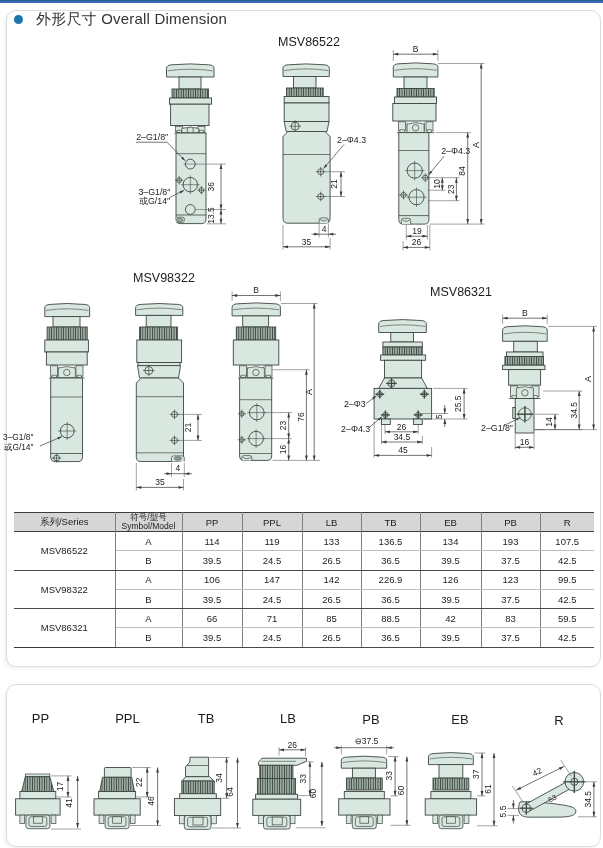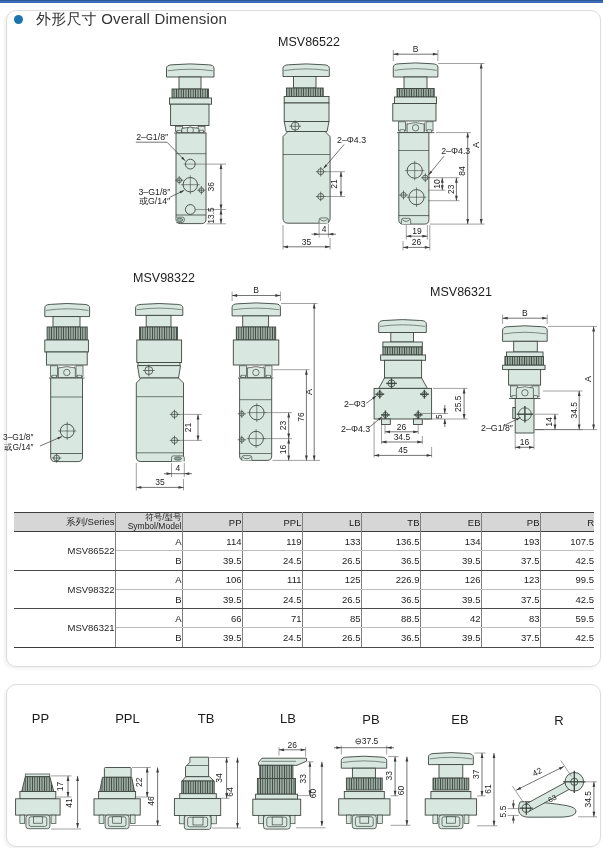--- a/index.html
+++ b/index.html
@@ -1,20 +1,20 @@
 <!DOCTYPE html>
 <html><head><meta charset="utf-8">
 <style>
 html,body{margin:0;padding:0;width:603px;height:848px;background:#fff;overflow:hidden;
  font-family:"Liberation Sans",sans-serif;}
 .card{position:absolute;background:#fff;border:1px solid #dcdcdc;border-radius:10px;
  box-shadow:-2px 2px 3px rgba(0,0,0,0.05);}
 .abs{position:absolute;}
 table.dim{border-collapse:collapse;table-layout:fixed;width:580px;}
-table.dim th,table.dim td{padding:0;text-align:right;vertical-align:middle;color:#1c1c1c;
+table.dim th,table.dim td{padding:0;text-align:center;vertical-align:middle;color:#1c1c1c;
  overflow:hidden;white-space:nowrap;}
 table.dim th{background:#d6d6d6;font-weight:normal;font-size:9.5px;height:17.3px;}
 table.dim td{font-size:9.5px;height:18.3px;background:#fff;}
 .br{border-right:1px solid #808080;}
 .light td{border-bottom:1px solid #bdbdbd;}
 .dark td{border-bottom:1px solid #4a4a4a;}
 </style></head><body>
 
 <div class="abs" style="left:0;top:0;width:603px;height:3px;background:#3a6fb7;border-top:1px solid #2c5a9b;box-sizing:border-box"></div>
 
@@ -851,22 +851,22 @@
           <td class="br">26.5</td>
           <td class="br">36.5</td>
           <td class="br">39.5</td>
           <td class="br">37.5</td>
           <td>42.5</td>
         </tr>
 <tr class="light">
           <td class="br" rowspan="2" style="border-bottom:1px solid #4a4a4a">MSV98322</td>
 <td class="br">A</td>
           <td class="br">106</td>
-          <td class="br">111</td>
-          <td class="br">125</td>
+          <td class="br">147</td>
+          <td class="br">142</td>
           <td class="br">226.9</td>
           <td class="br">126</td>
           <td class="br">123</td>
           <td>99.5</td>
         </tr>
 <tr class="dark">
           <td class="br">B</td>
           <td class="br">39.5</td>
           <td class="br">24.5</td>
           <td class="br">26.5</td>

